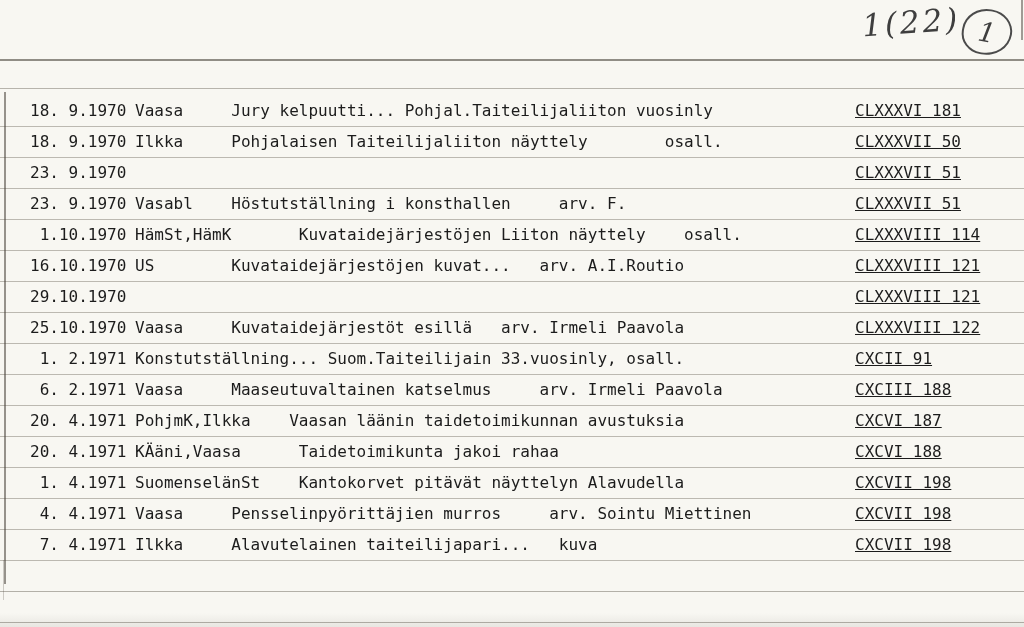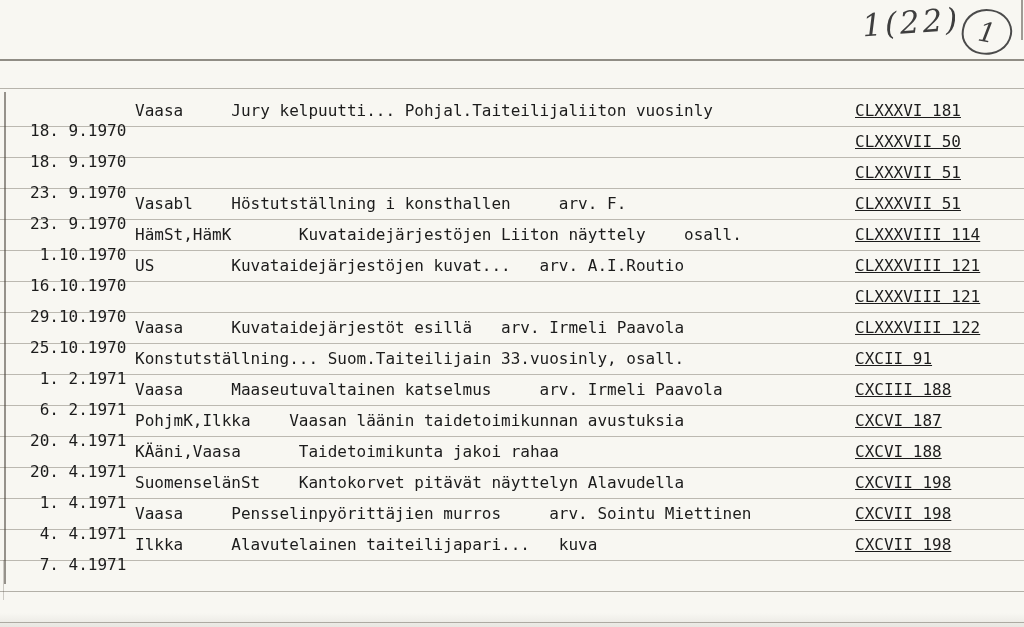--- a/index.html
+++ b/index.html
@@ -33,21 +33,21 @@
     display:flex;align-items:center;justify-content:center;
     font-size:27px;
   }
   
   .rule{position:absolute;left:0;width:1024px;background:#b7b4ac;height:1px;}
   .rule.dark{background:#908d85;height:2px;}
   
   .rows{position:absolute;left:0;top:96px;width:1024px;}
   .row{position:relative;width:1024px;height:30px;border-bottom:1px solid #bcb9b1;}
   .row span{position:absolute;top:5px;font-size:16px;white-space:pre;}
-  .row .date{left:30px;margin-top:20px;}
+  .row .date{left:30px;}
   .row .body{left:135px;text-align:right;}
   .row .ref{left:855px;text-decoration:underline;}
   .row.blank{border-bottom:1px solid #b3b0a8;}
   
   .edge-left{position:absolute;left:4px;top:92px;width:2px;height:492px;
     background:rgba(70,64,55,0.55);}
   .edge-left2{position:absolute;left:3px;top:560px;width:1px;height:40px;
     background:rgba(70,64,55,0.25);}
   .edge-topright{position:absolute;right:1px;top:0;width:2px;height:40px;
     background:rgba(70,64,55,0.5);}
@@ -71,20 +71,21 @@
 
   <div class="rows">
   <div class="row">
     <span class="date">18. 9.1970</span>
     <span class="body">Vaasa     Jury kelpuutti... Pohjal.Taiteilijaliiton vuosinly</span>
     <span class="ref">CLXXXVI 181</span>
   </div>
 
   <div class="row">
     <span class="date">18. 9.1970</span>
+    <span class="body">Ilkka     Pohjalaisen Taiteilijaliiton näyttely        osall.</span>
     <span class="ref">CLXXXVII 50</span>
   </div>
 
   <div class="row">
     <span class="date">23. 9.1970</span>
     <span class="ref">CLXXXVII 51</span>
   </div>
 
   <div class="row">
     <span class="date">23. 9.1970</span>

